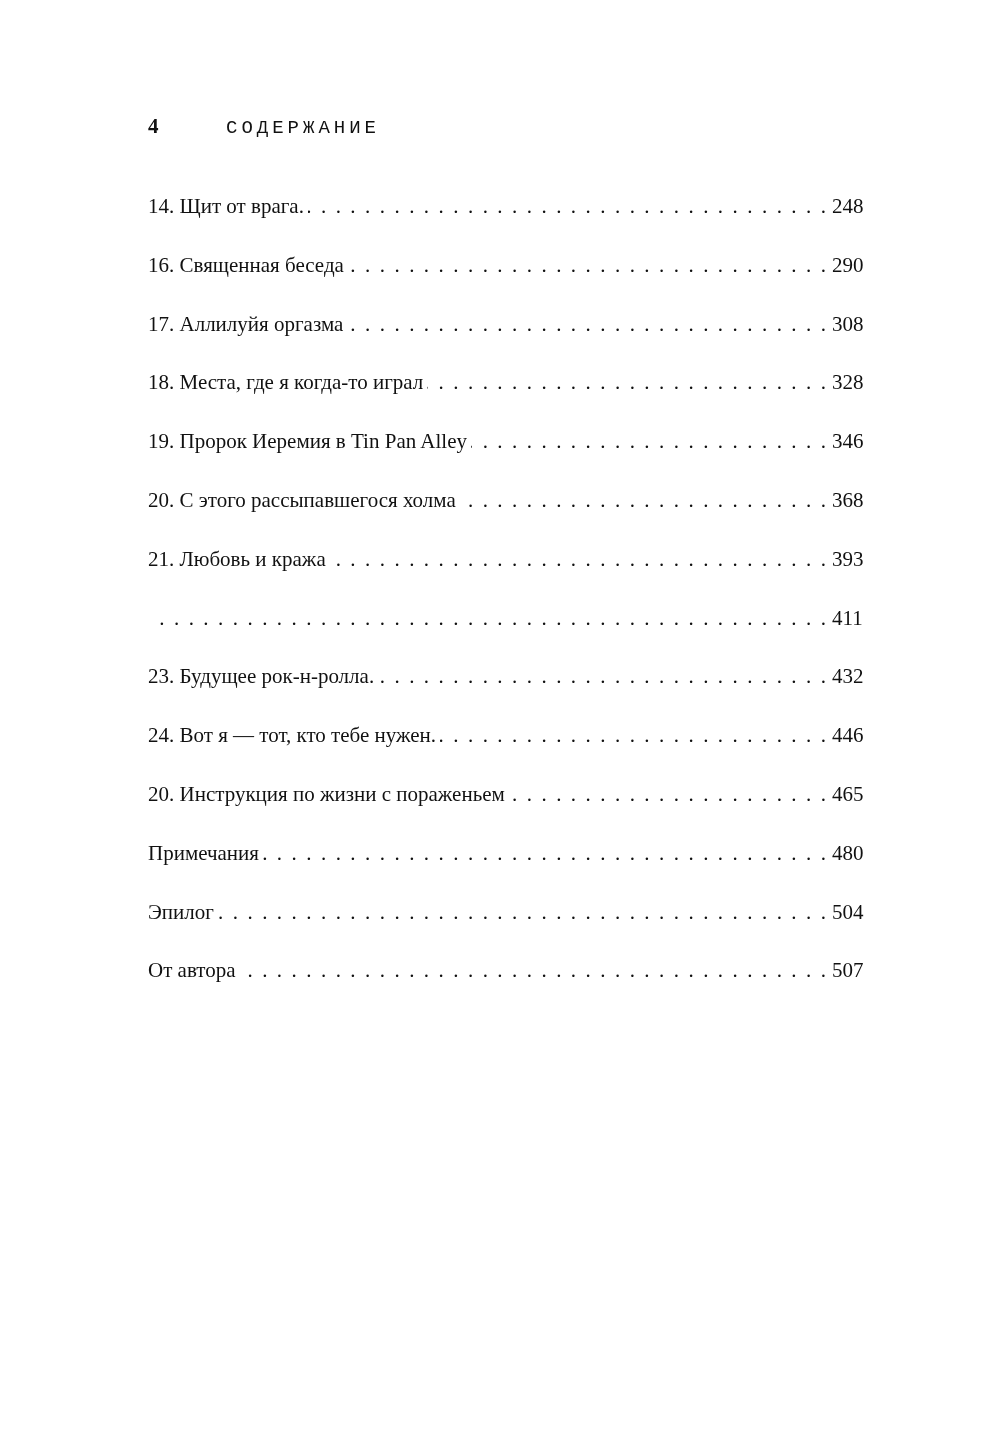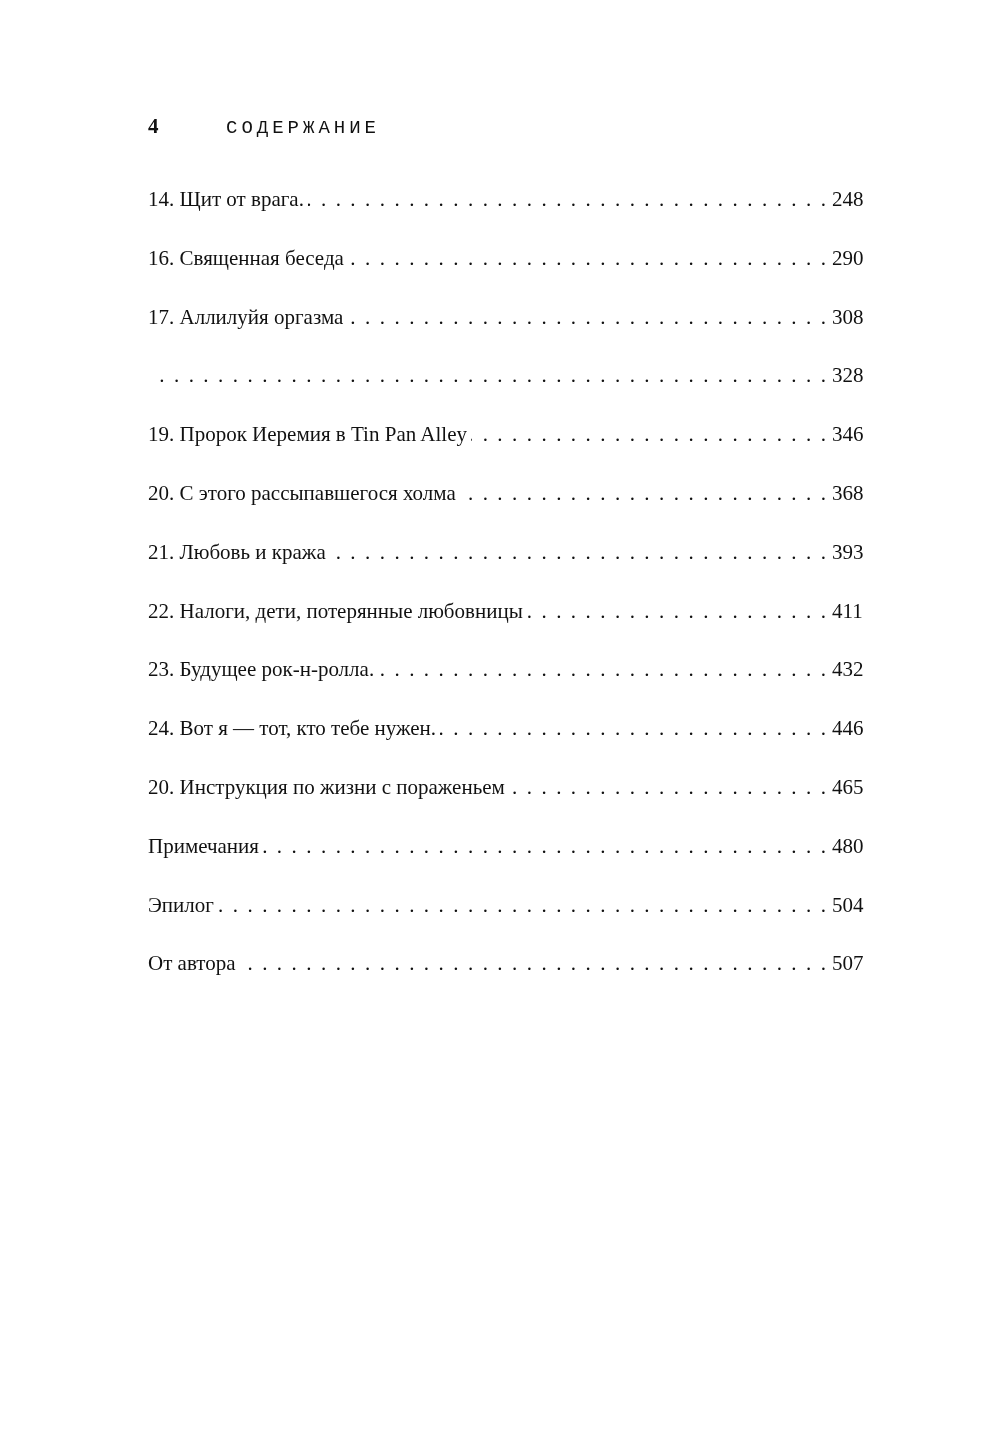--- a/index.html
+++ b/index.html
@@ -35,21 +35,21 @@
       width: 78px;
     }
     .section-title {
       font-size: 19px;
       letter-spacing: 4px;
       font-family: Liberation Mono, monospace;
     }
     .toc {
       position: absolute;
       left: 148px;
-      top: 184px;
+      top: 191px;
       width: 718px;
       margin: 0;
       padding: 0;
       list-style: none;
     }
     .toc-entry {
       display: flex;
       align-items: baseline;
       height: 58.8px;
       font-size: 21px;
@@ -97,40 +97,40 @@
       <span class="toc-title">16. Священная беседа</span>
       <span class="toc-leader"></span>
       <span class="toc-page">290</span>
     </li>
     <li class="toc-entry">
       <span class="toc-title">17. Аллилуйя оргазма</span>
       <span class="toc-leader"></span>
       <span class="toc-page">308</span>
     </li>
     <li class="toc-entry">
+      <span class="toc-title">18. Места, где я когда-то играл</span>
       <span class="toc-leader"></span>
       <span class="toc-page">328</span>
     </li>
     <li class="toc-entry">
       <span class="toc-title">19. Пророк Иеремия в Tin Pan Alley</span>
       <span class="toc-leader"></span>
       <span class="toc-page">346</span>
     </li>
     <li class="toc-entry">
       <span class="toc-title">20. С этого рассыпавшегося холма</span>
       <span class="toc-leader"></span>
       <span class="toc-page">368</span>
     </li>
     <li class="toc-entry">
       <span class="toc-title">21. Любовь и кража</span>
       <span class="toc-leader"></span>
       <span class="toc-page">393</span>
     </li>
     <li class="toc-entry">
-      <span class="toc-title">22. Налоги, дети, потерянные любовницы</span>
       <span class="toc-leader"></span>
       <span class="toc-page">411</span>
     </li>
     <li class="toc-entry">
       <span class="toc-title">23. Будущее рок-н-ролла.</span>
       <span class="toc-leader"></span>
       <span class="toc-page">432</span>
     </li>
     <li class="toc-entry">
       <span class="toc-title">24. Вот я — тот, кто тебе нужен.</span>

